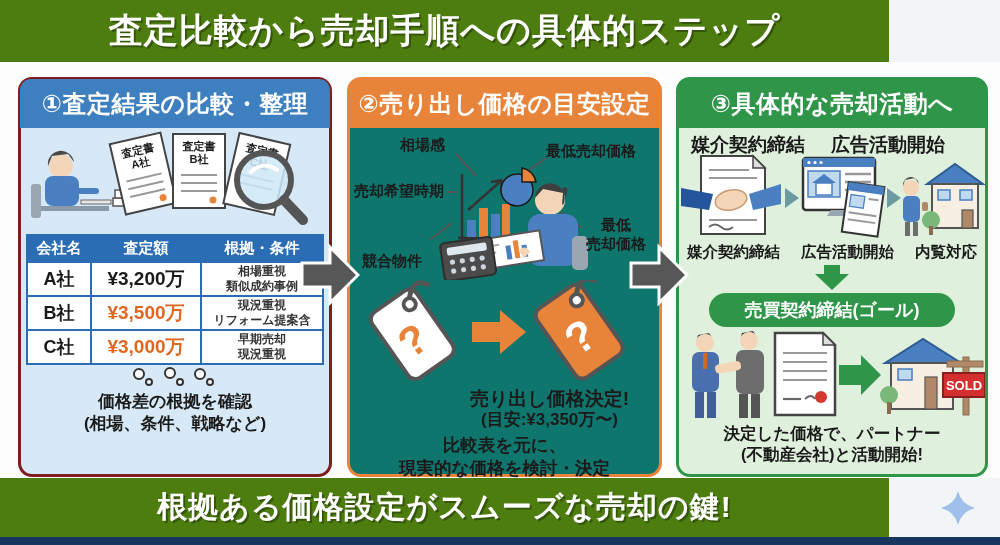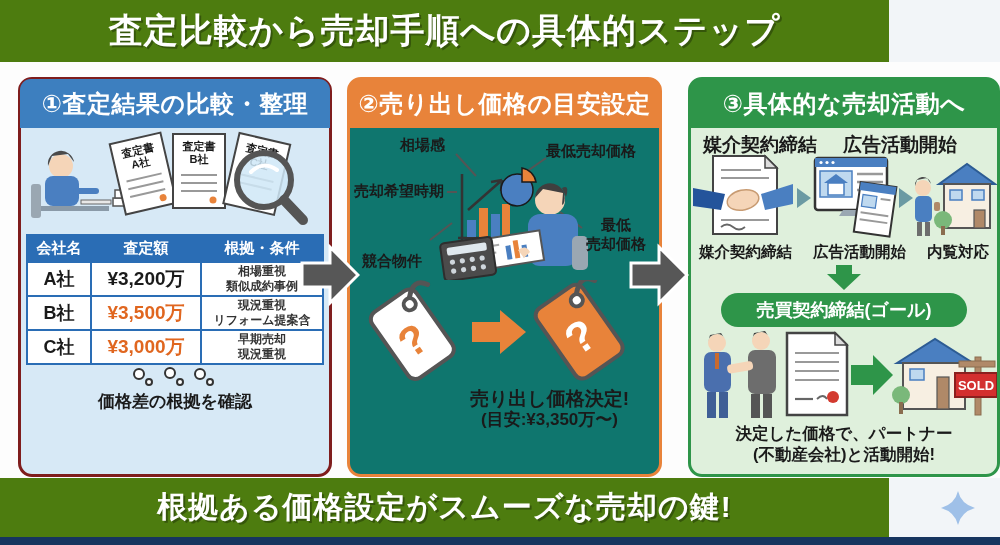--- a/index.html
+++ b/index.html
@@ -20,21 +20,21 @@
   .panel{position:absolute;top:77px;height:400px;border-radius:14px;
     box-sizing:border-box;}
   .panel-head{height:49px;border-radius:11px 11px 0 0;display:flex;align-items:center;
     justify-content:center;color:#fff;font-weight:bold;font-size:24px;letter-spacing:.5px;}
   .panel-body{position:relative;box-sizing:border-box;}
 
   #panel1{left:18px;width:314px;background:#d7e9f6;border:3px solid #7f1d1d;}
   #panel1 .panel-head{background:#3d7fbf;margin:-1px -1px 0 -1px;}
   #panel2{left:347px;width:315px;background:#0f766e;border:3px solid #e8833a;}
   #panel2 .panel-head{background:#e8833a;margin:-1px -1px 0 -1px;}
-  #panel3{left:676px;width:312px;background:#dff0dc;border:3px solid #2e9549;margin-left:12px;}
+  #panel3{left:676px;width:312px;background:#dff0dc;border:3px solid #2e9549;}
   #panel3 .panel-head{background:#2e9549;margin:-1px -1px 0 -1px;}
 
   .block-arrow{position:absolute;z-index:5;}
   #arrow-1{left:300px;top:243px;}
   #arrow-2{left:629px;top:243px;}
 
   
   .tbl-title{text-align:center;font-weight:bold;font-size:18px;color:#1a1a1a;margin-top:2px;}
   table.cmp{border-collapse:collapse;margin:4px auto 0 auto;background:#fff;}
   table.cmp th{background:#2a6db5;color:#fff;font-size:15px;font-weight:bold;
@@ -169,20 +169,21 @@
       <svg width="90" height="20" viewBox="0 0 90 20" style="display:inline-block">
         <circle cx="9" cy="7" r="5" fill="#fff" stroke="#333" stroke-width="2"></circle>
         <circle cx="19" cy="15" r="3" fill="#fff" stroke="#333" stroke-width="2"></circle>
         <circle cx="40" cy="6" r="5" fill="#fff" stroke="#333" stroke-width="2"></circle>
         <circle cx="50" cy="15" r="3" fill="#fff" stroke="#333" stroke-width="2"></circle>
         <circle cx="70" cy="7" r="5" fill="#fff" stroke="#333" stroke-width="2"></circle>
         <circle cx="80" cy="15" r="3" fill="#fff" stroke="#333" stroke-width="2"></circle>
       </svg>
     </div>
     <div class="p1-note">価格差の根拠を確認</div>
+    <div class="p1-note">(相場、条件、戦略など)</div>
   </div>
 </div>
 
 <div class="panel" id="panel2">
   <div class="panel-head">
     <span>②売り出し価格の目安設定</span>
   </div>
   <div class="panel-body">
     <div class="p2-ill">
       <svg width="309" height="152" viewBox="0 0 309 152" style="position:absolute;left:0;top:0;">
@@ -259,20 +260,24 @@
       <g transform="rotate(-35 228 50)">
         <rect x="200" y="10" width="56" height="84" rx="9" fill="#e8833a" stroke="#555" stroke-width="4"></rect>
         <circle cx="244" cy="25" r="6" fill="#fff" stroke="#555" stroke-width="4"></circle>
         <path d="M248 19 q14 -14 22 0" fill="none" stroke="#555" stroke-width="5" stroke-linecap="round"></path>
         <text x="226" y="72" text-anchor="middle" font-size="44" font-weight="bold" fill="#fff">?</text>
       </g>
     </svg>
 
     <div class="p2-decide" style="top:258px;font-size:19px;padding-left:90px;width:219px;">売り出し価格決定!</div>
     <div class="p2-decide" style="top:280px;font-size:17px;padding-left:90px;width:219px;">(目安:¥3,350万〜)</div>
+    <div style="margin-top:50px;">
+      <div class="p2-note">比較表を元に、</div>
+      <div class="p2-note">現実的な価格を検討・決定</div>
+    </div>
   </div>
 </div>
 
 <div class="panel" id="panel3">
   <div class="panel-head">
     <span>③具体的な売却活動へ</span>
   </div>
   <div class="panel-body">
     <div class="p3-toplabels">
       <div class="p3-toplabel" style="left:12px;top:4px;">媒介契約締結</div>

